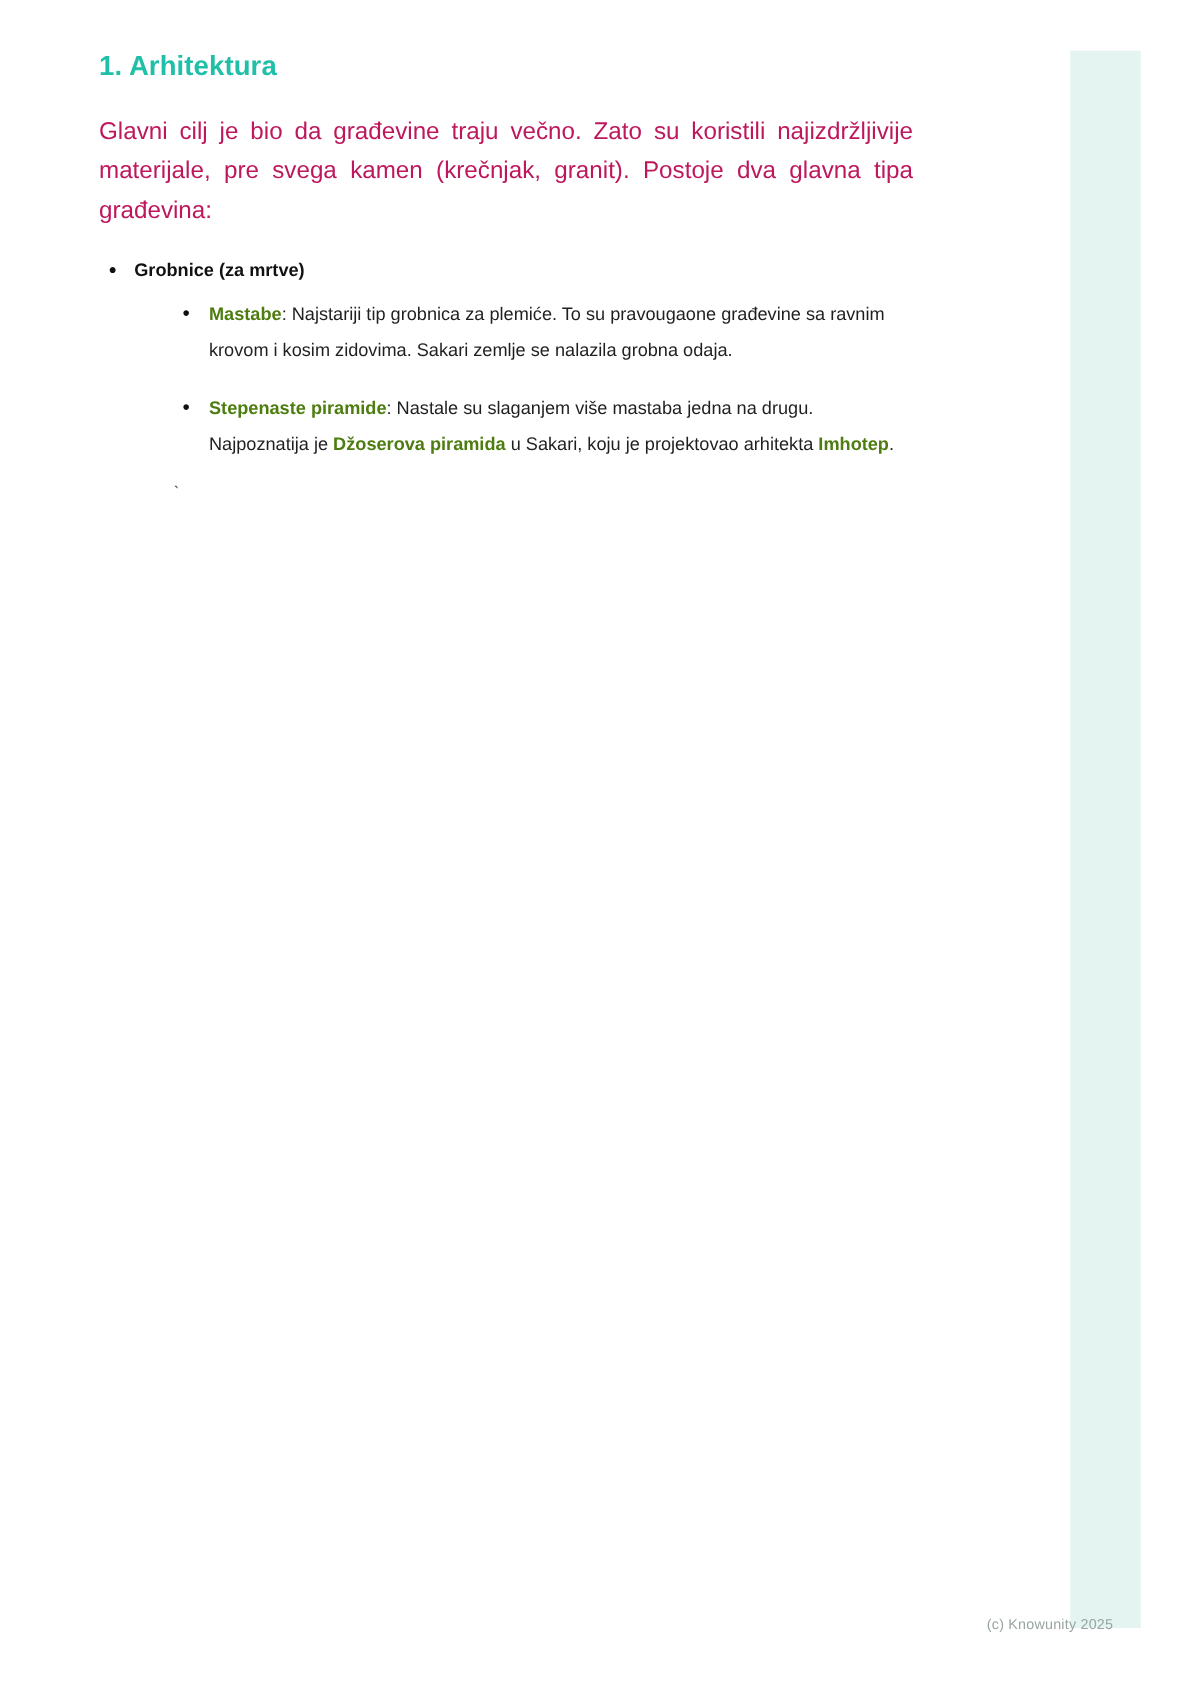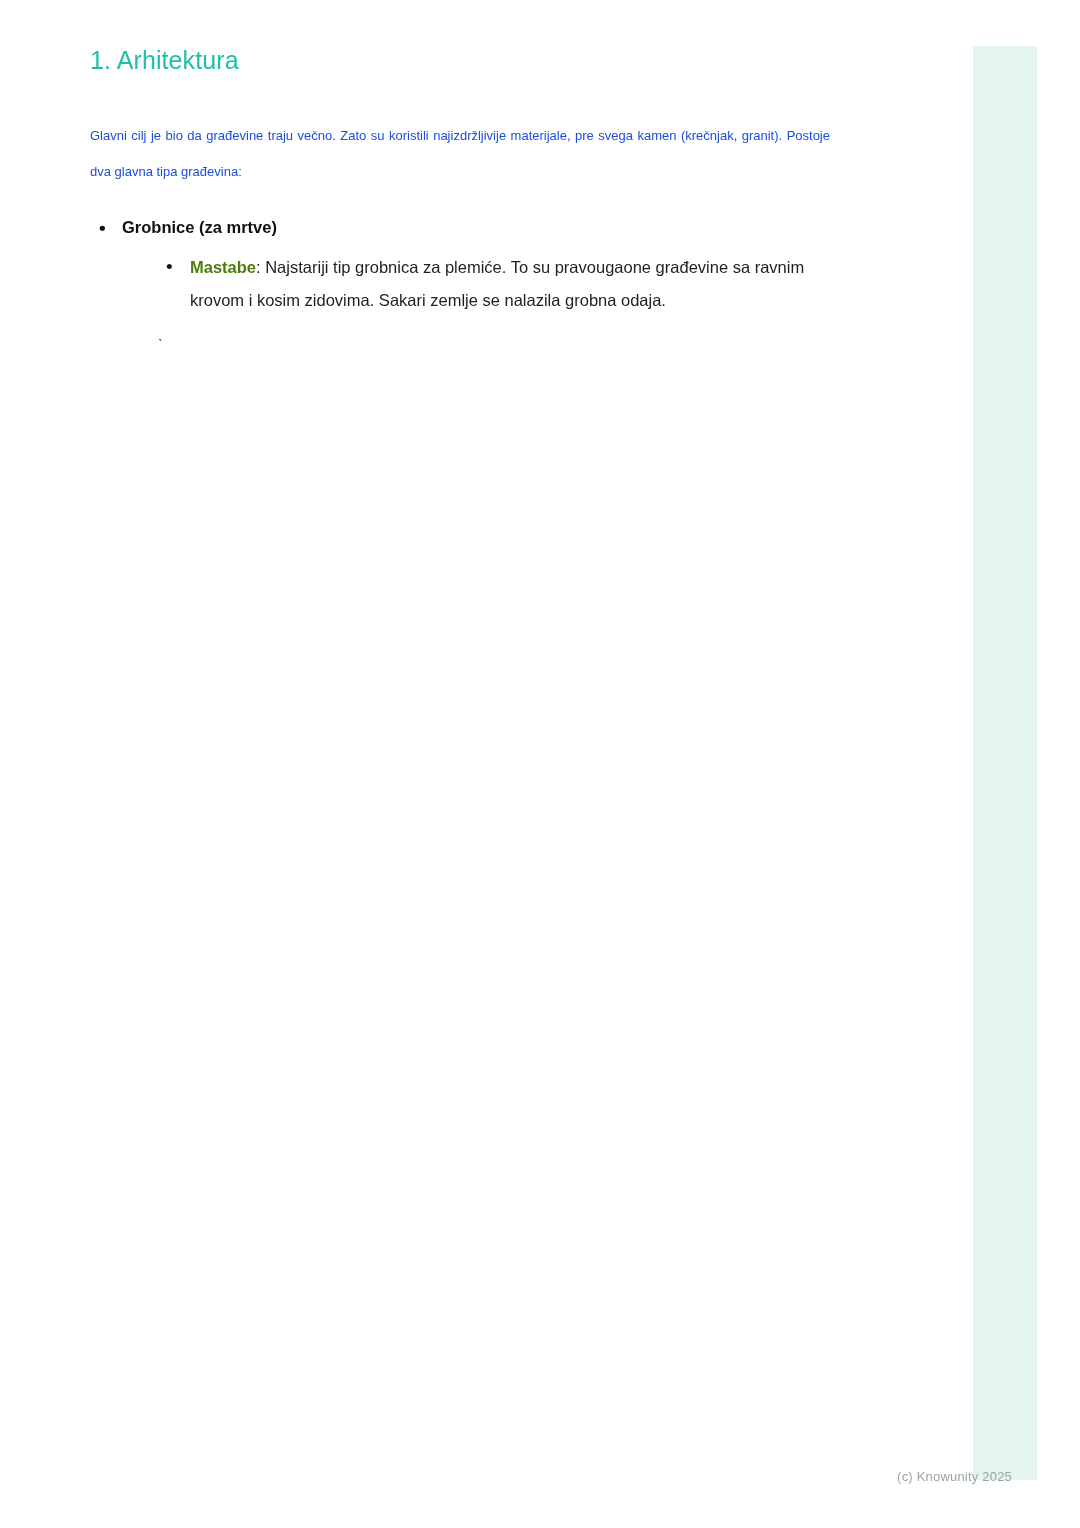--- a/index.html
+++ b/index.html
@@ -30,31 +30,31 @@
     background: #e3f4f1;
   }
   .content {
     position: absolute;
     top: 46px;
     left: 90px;
     width: 740px;
   }
   h1.section-title {
     font-size: 25px;
-    font-weight: normal;
+    font-weight: bold;
     color: #1fbfa8;
-    margin: 0 0 43px 0;
+    margin: 0 0 26px 0;
     letter-spacing: 0.1px;
   }
   p.intro {
-    font-size: 13px;
+    font-size: 22px;
     line-height: 36px;
     margin: 0 0 28px 0;
     text-align: justify;
-    color: #1d4ed8;
+    color: #be185d;
   }
   ul.level1 {
     list-style: none;
     margin: 0;
     padding: 0;
   }
   ul.level1 > li {
     position: relative;
     padding-left: 32px;
     font-size: 16.5px;
@@ -127,20 +127,23 @@
     <ul class="level1">
       <li>
         <span>Grobnice (za mrtve)</span>
 
         <ul class="level2">
 
           <li>
             <b>Mastabe</b><span>: Najstariji tip grobnica za plemiće. To su pravougaone građevine sa ravnim krovom i kosim zidovima. Sakari zemlje se nalazila grobna odaja.</span>
           </li>
 
+          <li>
+            <b>Stepenaste piramide</b><span>: Nastale su slaganjem više mastaba jedna na drugu. Najpoznatija je </span><b>Džoserova piramida</b><span> u Sakari, koju je projektovao arhitekta </span><b>Imhotep</b><span>.</span>
+          </li>
 
 
         </ul>
       </li>
     </ul>
 
     <div class="tick-line">`</div>
 
   </div>
 

